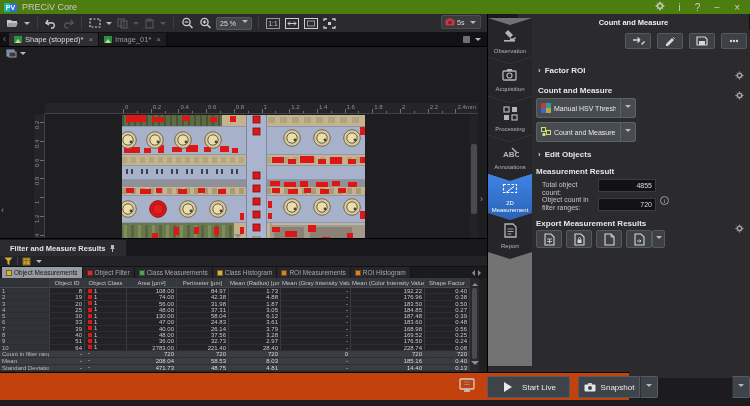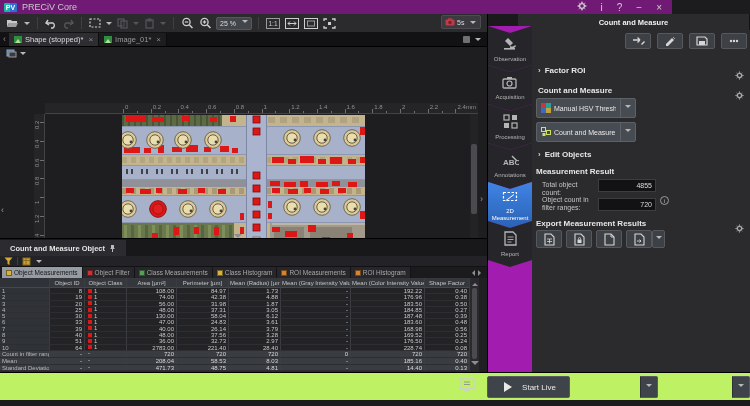--- a/index.html
+++ b/index.html
@@ -1,21 +1,21 @@
 <!DOCTYPE html>
 <html><head>
 <meta charset="utf-8">
 <style>
   *{box-sizing:border-box;margin:0;padding:0}
   html,body{background:#0c0c0e}
   body{font-family:"Liberation Sans",sans-serif;color:#ccc}
   #app{position:relative;width:750px;height:406px;background:#1c1c1f;overflow:hidden}
   .abs{position:absolute}
   
-  #titlebar{left:0;top:0;width:672px;height:14px;background:#701a75;display:flex;align-items:center;font-size:9px;color:#c9c9c9}
+  #titlebar{left:0;top:0;width:750px;height:14px;background:#4d7c0f;display:flex;align-items:center;font-size:9px;color:#c9c9c9}
   #logo{width:13px;height:9px;margin:0 5px 0 4px;background:linear-gradient(90deg,#19b5a8 0 50%,#2f6fd0 50% 100%);border-radius:1px;font-size:7px;color:#fff;font-weight:bold;text-align:center;line-height:9px}
   #winctl{margin-left:auto;display:flex;gap:14px;align-items:center;padding-right:10px;font-size:10px;color:#cfcfcf}
   #winctl span{cursor:default}
   
   #main-toolbar{left:0;top:14px;width:487px;height:18px;background:#2b2b2e;display:flex;align-items:center;gap:3px;padding-left:5px}
   .tbtn{display:flex;align-items:center;height:14px;padding:0 1px;border-radius:2px}
   .tchev{width:0;height:0;border:3px solid transparent;border-top:3px solid #b8b8b8;margin:3px 1px 0 1px}
   .tchev.dim{border-top-color:#55565a}
   .tsep{width:1px;height:12px;background:#404044;margin:0 3px}
   .dim svg *{stroke:#55565a !important;fill-opacity:.25}
@@ -73,38 +73,38 @@
   .swatch{width:4px;height:4px;flex:none}
   #tvs{position:absolute;left:470px;top:39px;width:9px;height:93px;background:#2a2a2e;display:flex;flex-direction:column;align-items:center;justify-content:space-between;padding:2px 0}
   #tvs .thumb{width:5px;flex:1;margin:2px 0;background:#4a4a4f;border-radius:2px}
   #hscroll{position:absolute;left:0;top:132px;width:479px;height:8px;background:#2a2a2e;display:flex;align-items:center}
   #hscroll .thumb{height:5px;flex:1;margin:0 3px;background:#4a4a4f;border-radius:2px}
   
   #rp{left:487px;top:14px;width:263px;height:364px;background:#2b2b2e;border-left:1px solid #000}
   #rptabs{display:flex;height:16px;background:#1a1a1d;padding-left:30px}
   .rptab{flex:1;display:flex;align-items:center;justify-content:center;font-size:7.5px;color:#9c9c9c;background:#242428;border-right:1px solid #121214}
   .rptab.act{background:#2b2b2e;color:#f0f0f0;font-weight:bold}
-  #rpsb{position:absolute;left:0;top:12px;width:44px;height:348px;background:#a21caf;overflow:hidden}
+  #rpsb{position:absolute;left:0;top:4px;width:44px;height:348px;background:#737373;overflow:hidden}
   .sb-item{position:relative;height:46px;margin-bottom:-7px;background:#26262a;display:flex;flex-direction:column;align-items:center;justify-content:center;gap:1px;clip-path:polygon(0 0,50% 7px,100% 0,100% calc(100% - 7px),50% 100%,0 calc(100% - 7px));color:#b5b5b5}
   .sb-item.act{background:linear-gradient(#3f84e4,#2a62b6);color:#fff}
   .sb-item .lbl{font-size:6px;text-align:center;line-height:6.5px;padding:0 1px}
   #rpc{position:absolute;left:44px;top:16px;width:219px;height:348px}
   #rptool{position:absolute;right:4px;top:3px;display:flex;gap:6px}
   .rpbtn{width:26px;height:16px;background:#3d4045;border:1px solid #55585d;border-radius:2px;display:flex;align-items:center;justify-content:center;gap:1px}
   .sect{position:absolute;font-size:8px;font-weight:bold;color:#e6e6e6}
   .caret{color:#cfcfcf;font-weight:bold;margin-right:4px;font-size:8px}
   .gear{position:absolute}
   .pbtn{position:absolute;height:20px;background:#474b52;border:1px solid #5d6168;border-radius:2px;display:flex;align-items:center;font-size:7px;color:#e8e8e8;padding-left:4px}
   .pbtn .chevzone{margin-left:auto;width:15px;height:100%;border-left:1px solid #5d6168;display:flex;align-items:center;justify-content:center}
   .flabel{position:absolute;font-size:7px;color:#c4c4c4;line-height:8px}
   .finput{position:absolute;width:58px;height:13px;background:#121215;border:1px solid #3c3c41;color:#ddd;font-size:7px;text-align:right;padding-right:3px;font-family:"Liberation Sans",sans-serif}
   .expbtn{position:absolute;width:26px;height:18px;background:#3d4045;border:1px solid #55585d;border-radius:2px;display:flex;align-items:center;justify-content:center}
   .info{position:absolute;width:9px;height:9px;border:1px solid #9a9a9a;border-radius:50%;color:#bbb;font-size:6px;text-align:center;line-height:8px}
   
-  #footer{left:0;top:372px;width:750px;height:28px;background:#bef264;border-top:1px solid #000}
+  #footer{left:0;top:372px;width:629px;height:28px;background:#c2410c;border-top:1px solid #000}
   .fbtn{position:absolute;top:3px;height:22px;background:#3f434a;border:1px solid #565a61;border-radius:2px;display:flex;align-items:center;justify-content:center;gap:5px;font-size:8px;color:#eaeaea}
   .fchev{position:absolute;top:3px;height:22px;background:#3f434a;border:1px solid #565a61;border-left:1px solid #2c2f34;border-radius:0 2px 2px 0;display:flex;align-items:center;justify-content:center}
   .play{width:0;height:0;border:5px solid transparent;border-left:8px solid #e8e8e8;margin-left:3px}
 </style>
 </head>
 <body>
 
 <div id="app">
 
   <div id="titlebar" class="abs">
@@ -568,21 +568,21 @@
         <span class="thumb"></span>
       </div>
     <span class="coll" style="left:1px;top:158px">‹</span>
     <span class="coll" style="left:480px;top:147px">›</span>
     <span class="tri-down abs" style="left:234px;top:187px"></span>
   </div>
 
   <div id="results" class="abs">
     <div id="rtabs">
       <div class="rtab act">
-        <span>Count and Measure Object</span>
+        <span>Filter and Measure Results</span>
         <svg width="7" height="8" viewBox="0 0 7 8">
             <path d="M2 1h3v3l1 1H1l1-1z" fill="#bcbcbc"></path>
             <line x1="3.5" y1="5" x2="3.5" y2="8" stroke="#bcbcbc"></line>
           </svg>
       </div>
     </div>
     <div id="rtool">
       <svg width="9" height="9" viewBox="0 0 9 9">
           <path d="M0.5 0.5h8L5.5 4v4l-2-1V4z" fill="#d8a92e"></path>
         </svg>
@@ -991,20 +991,28 @@
   <div id="footer" class="abs">
     <span class="abs" style="left:459px;top:5px"><svg width="16" height="15" viewBox="0 0 16 15">
           <rect x="1" y="1" width="14" height="10" rx="1" fill="none" stroke="#cfcfcf" stroke-width="1.3"></rect>
           <path d="M8 11v2M5 13h6" stroke="#cfcfcf" stroke-width="1.3"></path>
           <path d="M5 4h6M5 6.5h6" stroke="#8f8f8f" stroke-width="0.9"></path>
         </svg></span>
     <div class="fbtn" style="left:487px;width:83px">
         <span class="play"></span>
         <span>Start Live</span>
       </div>
+    <div class="fbtn" style="left:578px;width:62px;border-radius:2px 0 0 2px">
+        <svg width="12" height="9" viewBox="0 0 12 9">
+          <rect x="0.5" y="1.5" width="11" height="7" rx="1" fill="#e5e5e5"></rect>
+          <circle cx="6" cy="5" r="2" fill="#3f434a"></circle>
+          <rect x="4" y="0.2" width="4" height="1.6" fill="#e5e5e5"></rect>
+        </svg>
+        <span>Snapshot</span>
+      </div>
     <div class="fchev" style="left:640px;width:18px">
         <span class="tchev" style="margin:0"></span>
       </div>
     <div class="fchev" style="left:732px;width:18px">
         <span class="tchev" style="margin:0"></span>
       </div>
   </div>
 
 </div>
 

